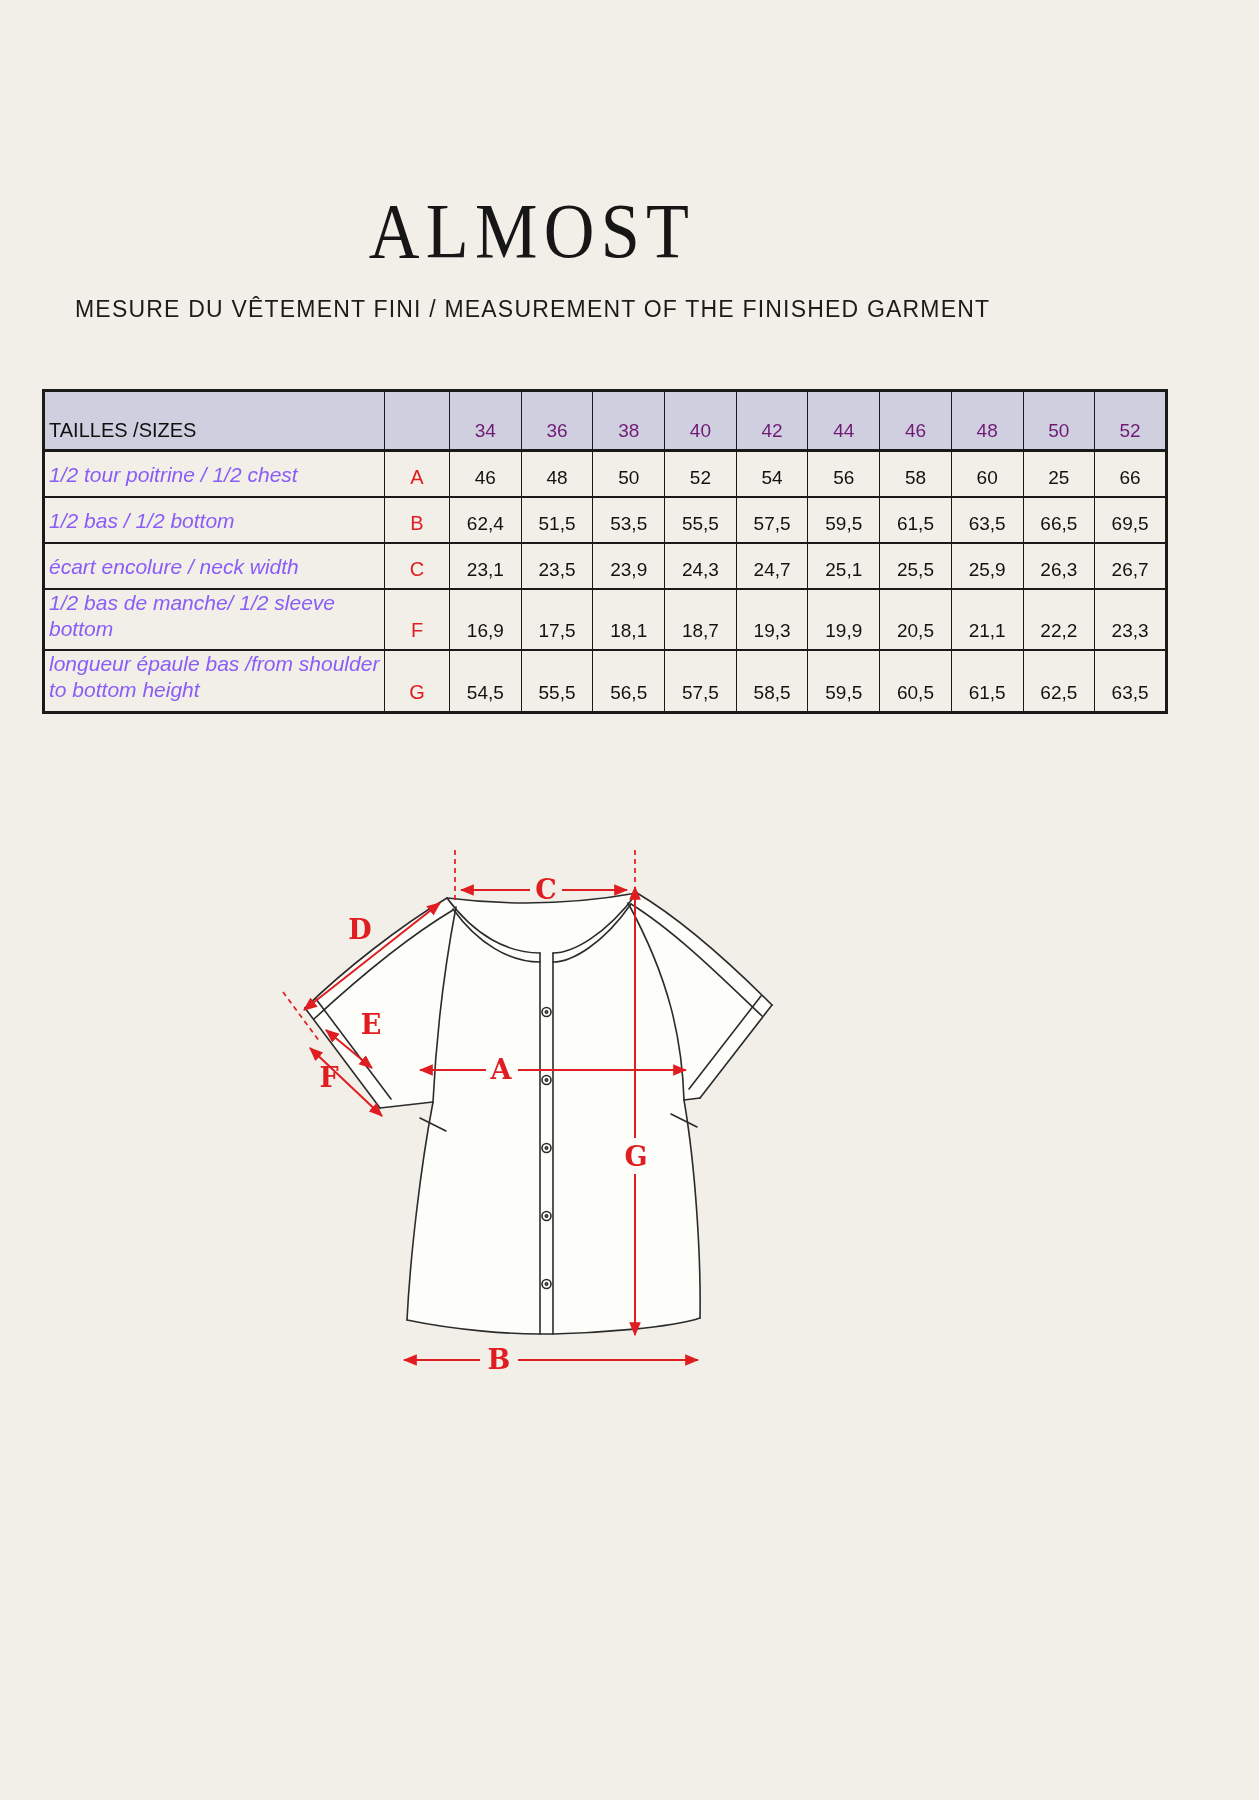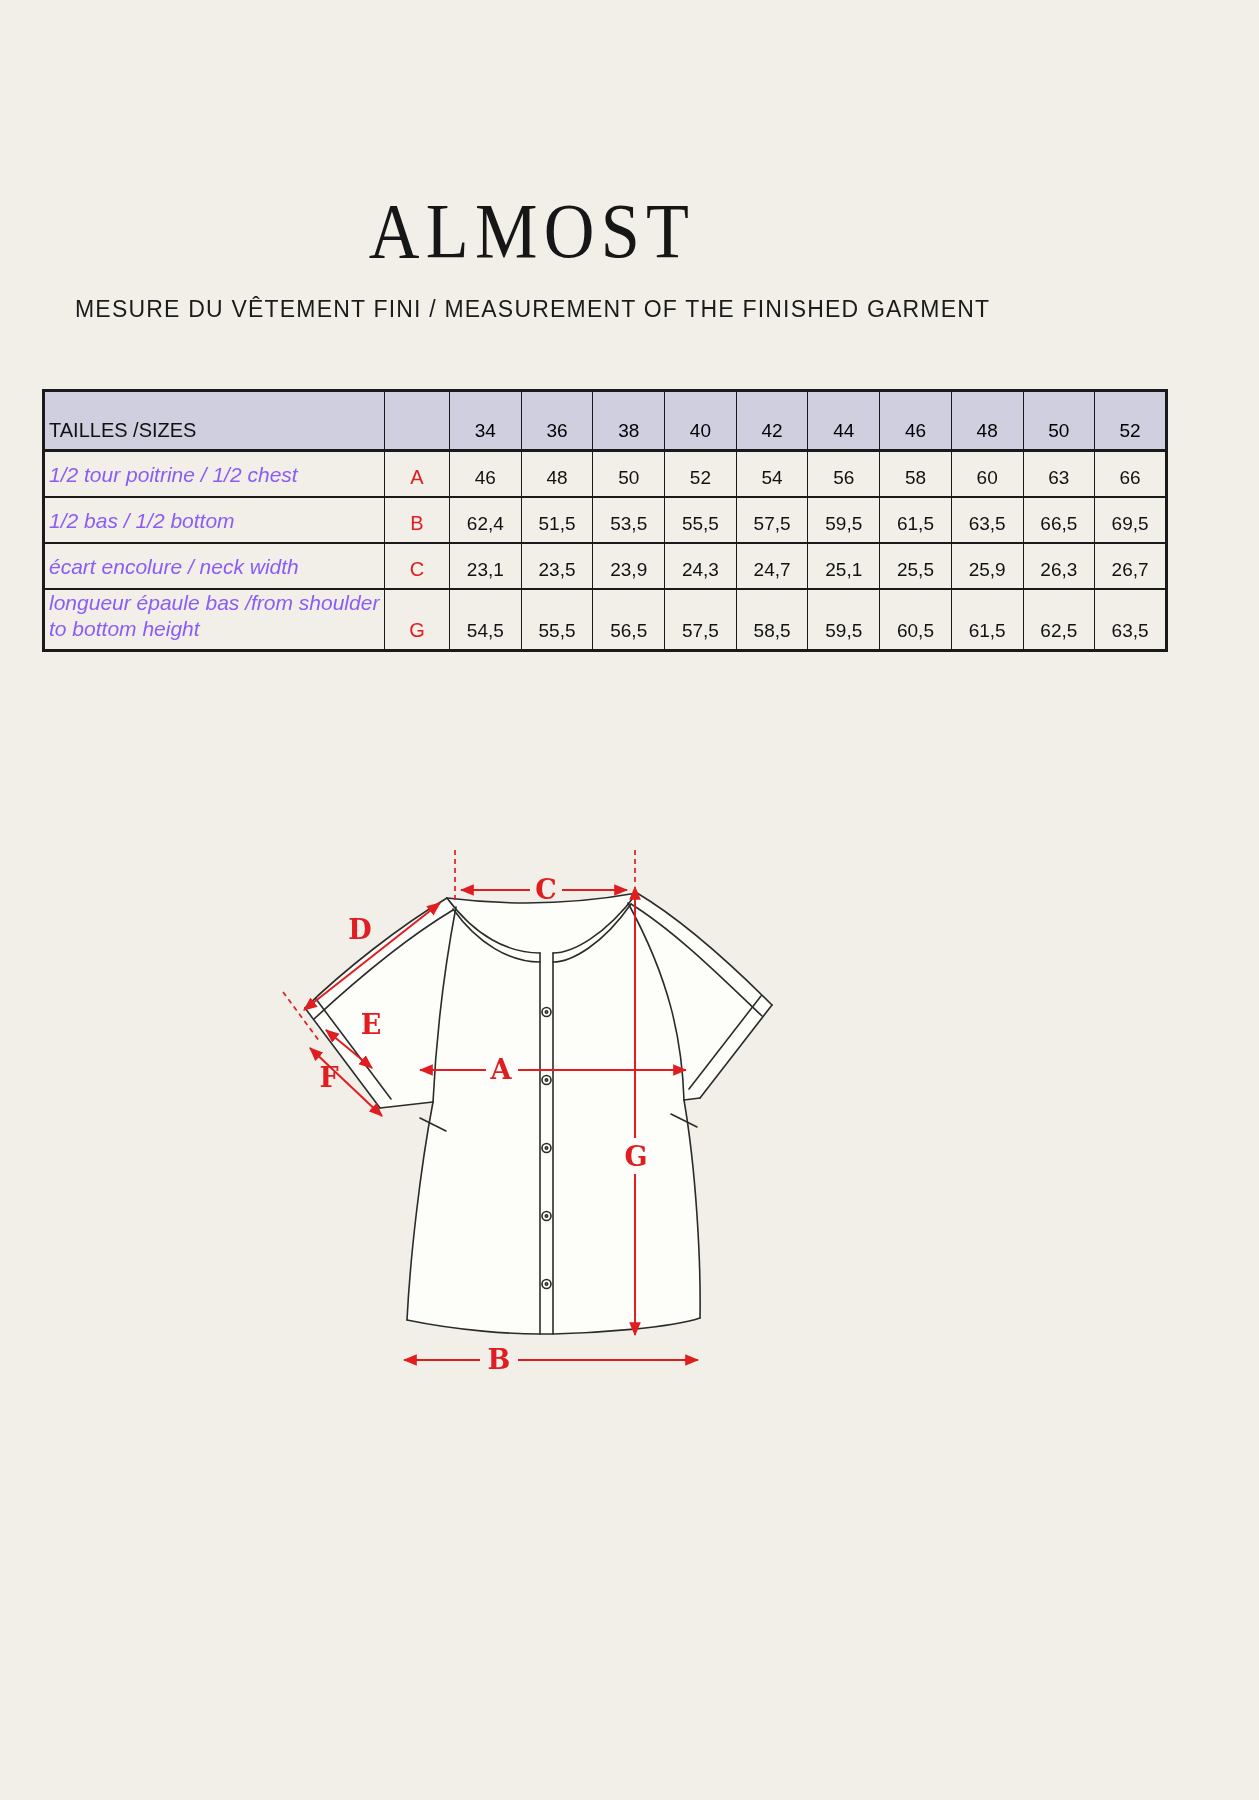--- a/index.html
+++ b/index.html
@@ -48,21 +48,21 @@
     vertical-align:bottom;
     padding:0 4px 7px 4px;
     overflow:hidden;
   }
   table.sizes thead tr{height:60px;}
   table.sizes tbody tr{height:46px;}
   table.sizes tbody tr:last-child{height:58px;}
   table.sizes thead td{background:#cfcfe0;border-bottom:3px solid #1a1a1a;}
   td.c-label{text-align:left;padding-left:8px;}
   .hdr-label{font-size:20px;color:#111;}
-  .size-num{font-size:19px;color:#000000;text-align:center;}
+  .size-num{font-size:19px;color:#701a75;text-align:center;}
   .row-label{font-style:italic;font-size:21px;line-height:1.25;color:#8b5cf6;}
   td.c-letter{text-align:center;}
   .row-letter{font-size:20px;color:#e01d20;text-align:center;}
   .val{font-size:19px;color:#121212;text-align:center;}
 
   
   .diagram{position:absolute;left:250px;top:840px;}
   .garment{stroke:#2b2b2b;stroke-width:1.6;fill:none;stroke-linecap:round;stroke-linejoin:round;}
   .red{stroke:#e01d20;stroke-width:2;fill:none;stroke-linecap:butt;}
   .red-dash{stroke:#e01d20;stroke-width:1.7;fill:none;stroke-dasharray:5 4;}
@@ -117,21 +117,21 @@
             <td class="c-label row-label">1/2 tour poitrine / 1/2 chest</td>
             <td class="c-letter row-letter">A</td>
             <td class="val">46</td>
             <td class="val">48</td>
             <td class="val">50</td>
             <td class="val">52</td>
             <td class="val">54</td>
             <td class="val">56</td>
             <td class="val">58</td>
             <td class="val">60</td>
-            <td class="val">63</td>
+            <td class="val">25</td>
             <td class="val">66</td>
           </tr>
           <tr>
             <td class="c-label row-label">1/2 bas / 1/2 bottom</td>
             <td class="c-letter row-letter">B</td>
             <td class="val">62,4</td>
             <td class="val">51,5</td>
             <td class="val">53,5</td>
             <td class="val">55,5</td>
             <td class="val">57,5</td>
@@ -147,20 +147,34 @@
             <td class="val">23,1</td>
             <td class="val">23,5</td>
             <td class="val">23,9</td>
             <td class="val">24,3</td>
             <td class="val">24,7</td>
             <td class="val">25,1</td>
             <td class="val">25,5</td>
             <td class="val">25,9</td>
             <td class="val">26,3</td>
             <td class="val">26,7</td>
+          </tr>
+          <tr>
+            <td class="c-label row-label">1/2 bas de manche/ 1/2 sleeve bottom</td>
+            <td class="c-letter row-letter">F</td>
+            <td class="val">16,9</td>
+            <td class="val">17,5</td>
+            <td class="val">18,1</td>
+            <td class="val">18,7</td>
+            <td class="val">19,3</td>
+            <td class="val">19,9</td>
+            <td class="val">20,5</td>
+            <td class="val">21,1</td>
+            <td class="val">22,2</td>
+            <td class="val">23,3</td>
           </tr>
           <tr>
             <td class="c-label row-label">longueur épaule bas  /from shoulder to bottom height</td>
             <td class="c-letter row-letter">G</td>
             <td class="val">54,5</td>
             <td class="val">55,5</td>
             <td class="val">56,5</td>
             <td class="val">57,5</td>
             <td class="val">58,5</td>
             <td class="val">59,5</td>

